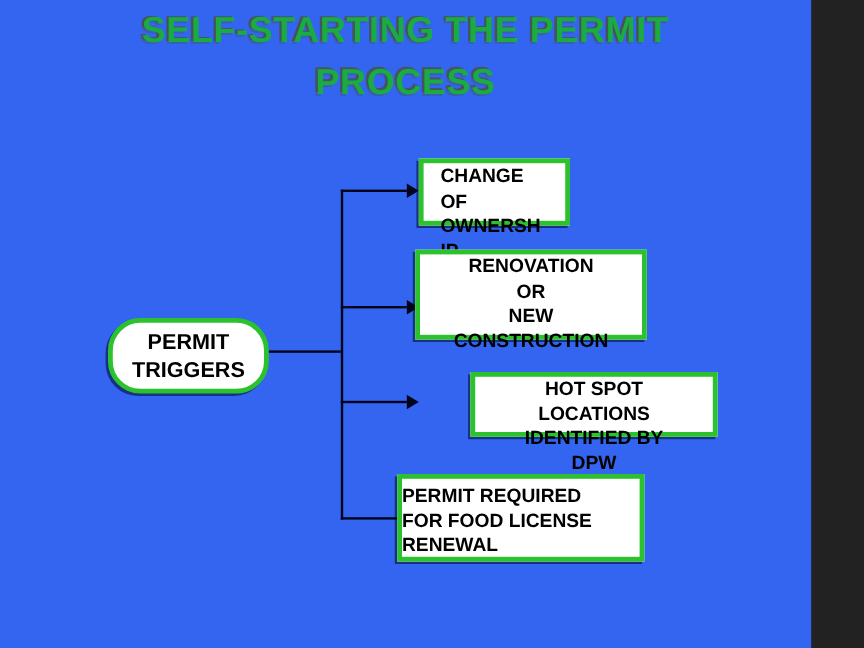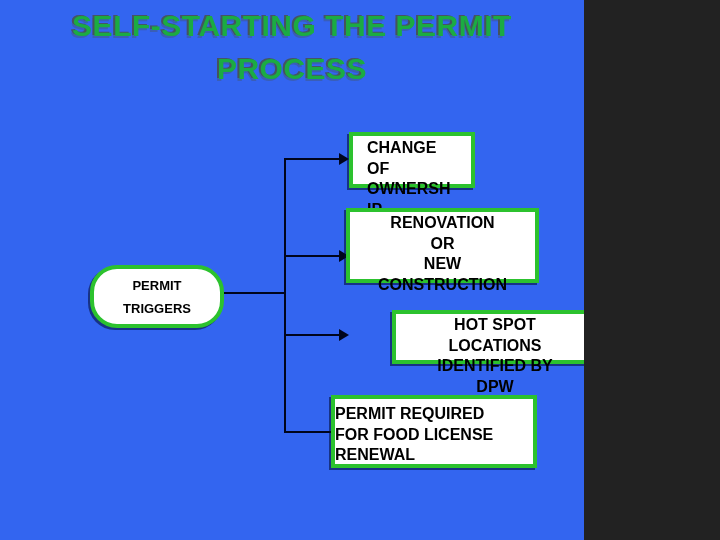--- a/index.html
+++ b/index.html
@@ -1,37 +1,37 @@
 <!DOCTYPE html>
 <html><head>
 <meta charset="utf-8">
 <style>
   html,body { margin:0; padding:0; background:#222; }
   .slide {
-    position:relative; width:584px; height:540px;
+    position:relative; width:676px; height:540px;
     background:#3365F0; overflow:hidden;
     font-family:"Liberation Sans", sans-serif; font-weight:bold;
   }
   .title {
     position:absolute; top:4px; left:0; width:100%;
     text-align:center; font-size:30px; line-height:43px;
     letter-spacing:.5px; color:#1BAB43; white-space:pre-line;
     text-shadow:-2px -1px 0 rgba(72,82,75,.85), -2px 2px 0 rgba(72,82,75,.35);
   }
   .box {
     position:absolute; box-sizing:border-box;
     background:#FFFFFF; border:4px solid #2CC22E;
     color:#000; font-size:16px; line-height:20.5px;
     white-space:pre-line; overflow:visible;
     box-shadow:-2px 2px 0 rgba(0,10,45,.55);
   }
   .root {
     left:90px; top:265px; width:134px; height:63px;
     border-radius:27px; display:flex; align-items:center; justify-content:center;
-    font-size:13px; line-height:23px; text-align:center; z-index:5;
+    font-size:18px; line-height:23px; text-align:center; z-index:5;
   }
   .t1 { left:349px; top:132px; width:126px; height:56px; padding:2px 0 0 14px; z-index:1; }
   .t2 { left:346px; top:208px; width:193px; height:75px; padding-top:1px; text-align:center; z-index:2; }
   .t3 { left:348px; top:310px; width:206px; height:54px; padding-top:1px; text-align:center; z-index:3;margin-left:44px; }
   .t4 { left:331px; top:395px; width:206px; height:73px; padding-top:5px; z-index:4; }
   .line { position:absolute; background:#00051C; z-index:0; }
   .feed   { left:223px; top:292px; width:61px; height:2px; }
   .trunk  { left:284px; top:158px; width:2px;  height:275px; }
   .b1 { left:284px; top:158px; width:55px; height:2px; }
   .b2 { left:284px; top:255px; width:55px; height:2px; }

